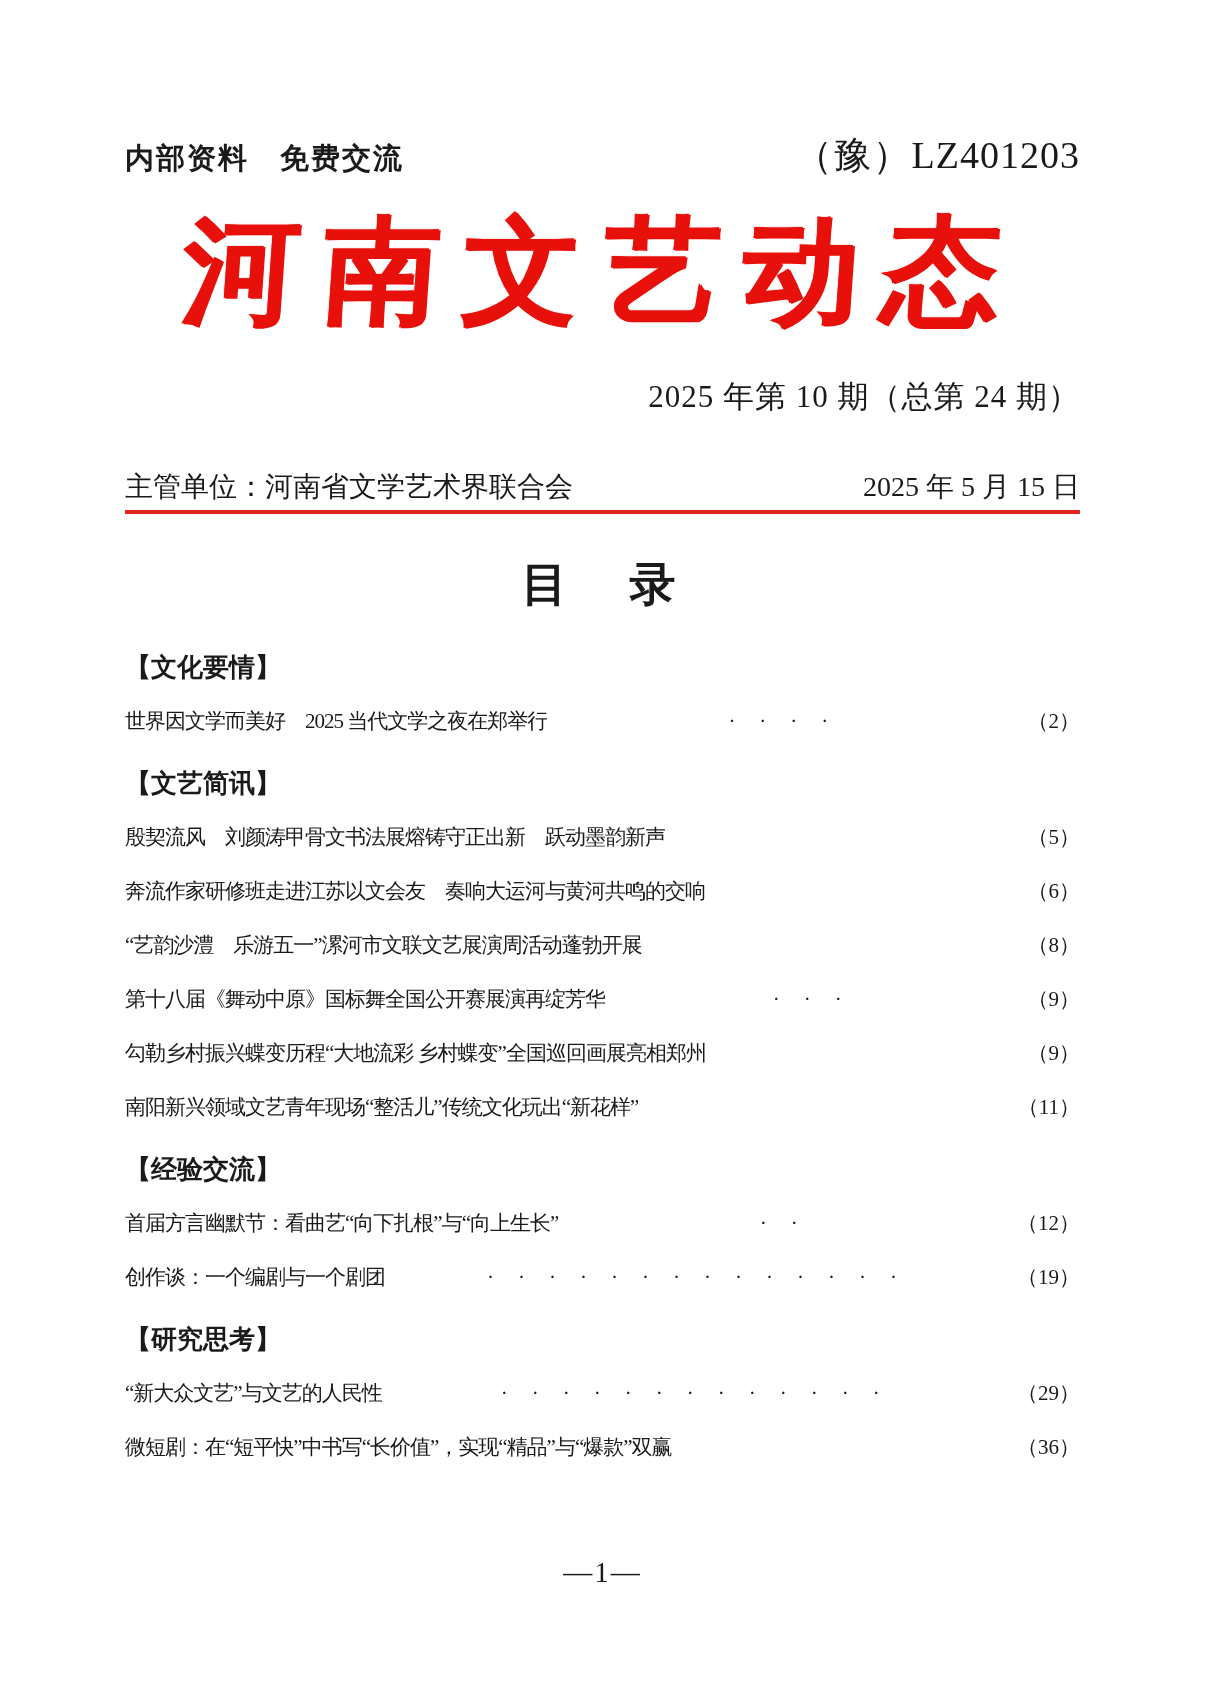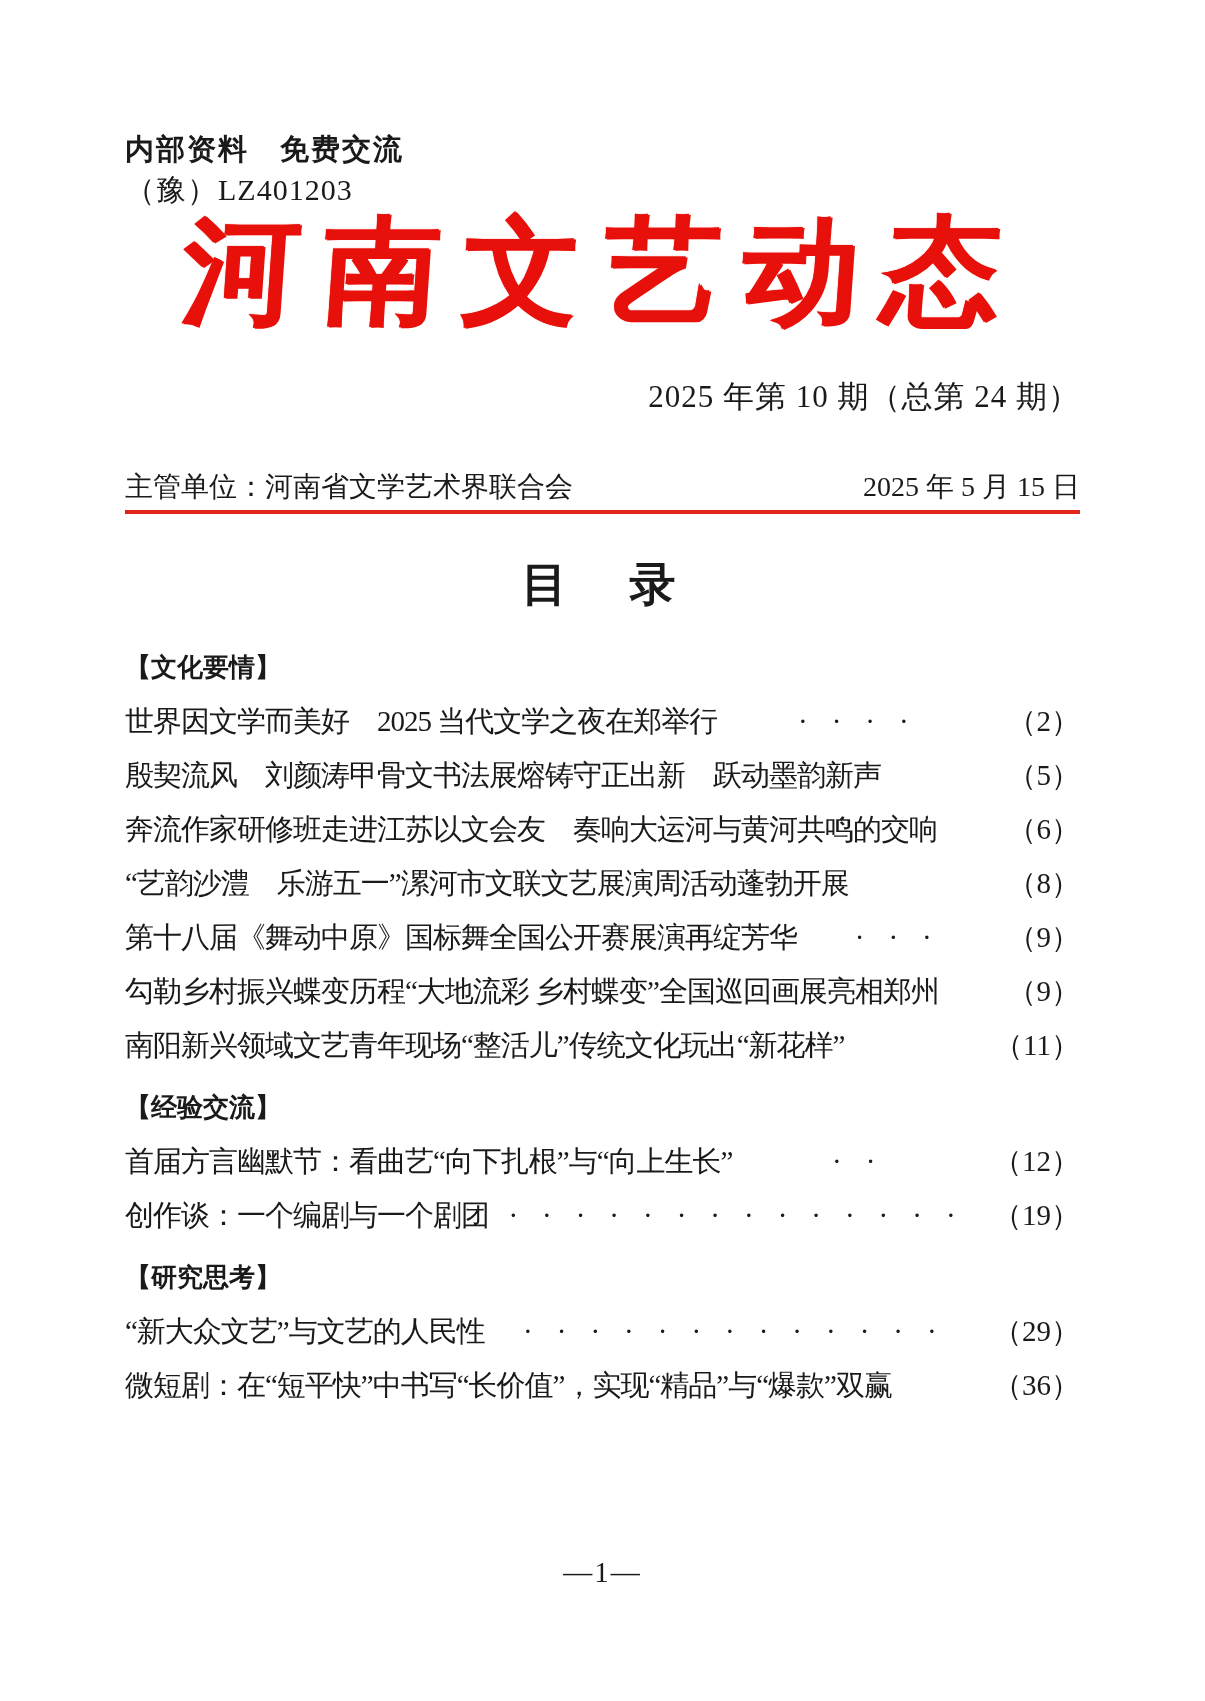--- a/index.html
+++ b/index.html
@@ -8,23 +8,23 @@
     width:1205px;height:1701px;
     background:#ffffff;
     margin:0 auto;
     font-family:"Liberation Serif","DejaVu Serif",serif;
     color:#1a1a1a;
     overflow:hidden;
   }
   .content{position:absolute;left:125px;width:955px;}
 
   
-  .header-row{top:130px;display:flex;justify-content:space-between;align-items:baseline;flex-direction:column;}
+  .header-row{top:130px;display:flex;justify-content:space-between;align-items:baseline;}
   .notice-left{font-weight:bold;font-size:29px;letter-spacing:2px;}
-  .notice-right{font-size:30px;letter-spacing:1px;}
+  .notice-right{font-size:38px;letter-spacing:1px;}
 
   
   .masthead{
     top:192px;height:170px;
     text-align:center;
     font-size:116px;line-height:160px;
     font-weight:900;
     color:#e8100a;
     letter-spacing:24px;
     transform:skewX(-4deg);
@@ -49,21 +49,21 @@
     font-family:"Liberation Sans","DejaVu Sans",sans-serif;
     font-weight:bold;
     font-size:26px;
     height:54px;line-height:54px;
     margin-top:8px;
     letter-spacing:0px;
     white-space:nowrap;
   }
   .toc-item{
     display:flex;align-items:baseline;
-    font-size:29px;
+    font-size:21px;
     height:54px;line-height:54px;
   }
   .toc-item .t{
     white-space:nowrap;flex:0 1 auto;min-width:0;overflow:hidden;
     letter-spacing:-1px;
   }
   .toc-item .l{
     flex:1 1 0;min-width:0;overflow:hidden;
     text-align:center;white-space:nowrap;
     letter-spacing:24px;
@@ -103,20 +103,21 @@
   <div class="content toc">
 
     <div class="toc-section-label">【文化要情】</div>
 
     <div class="toc-item">
       <span class="t">世界因文学而美好　2025 当代文学之夜在郑举行</span>
       <span class="l">····</span>
       <span class="p">（2）</span>
     </div>
 
+    <div class="toc-section-label">【文艺简讯】</div>
 
     <div class="toc-item">
       <span class="t">殷契流风　刘颜涛甲骨文书法展熔铸守正出新　跃动墨韵新声</span>
       <span class="l"></span>
       <span class="p">（5）</span>
     </div>
     <div class="toc-item">
       <span class="t">奔流作家研修班走进江苏以文会友　奏响大运河与黄河共鸣的交响</span>
       <span class="l"></span>
       <span class="p">（6）</span>

